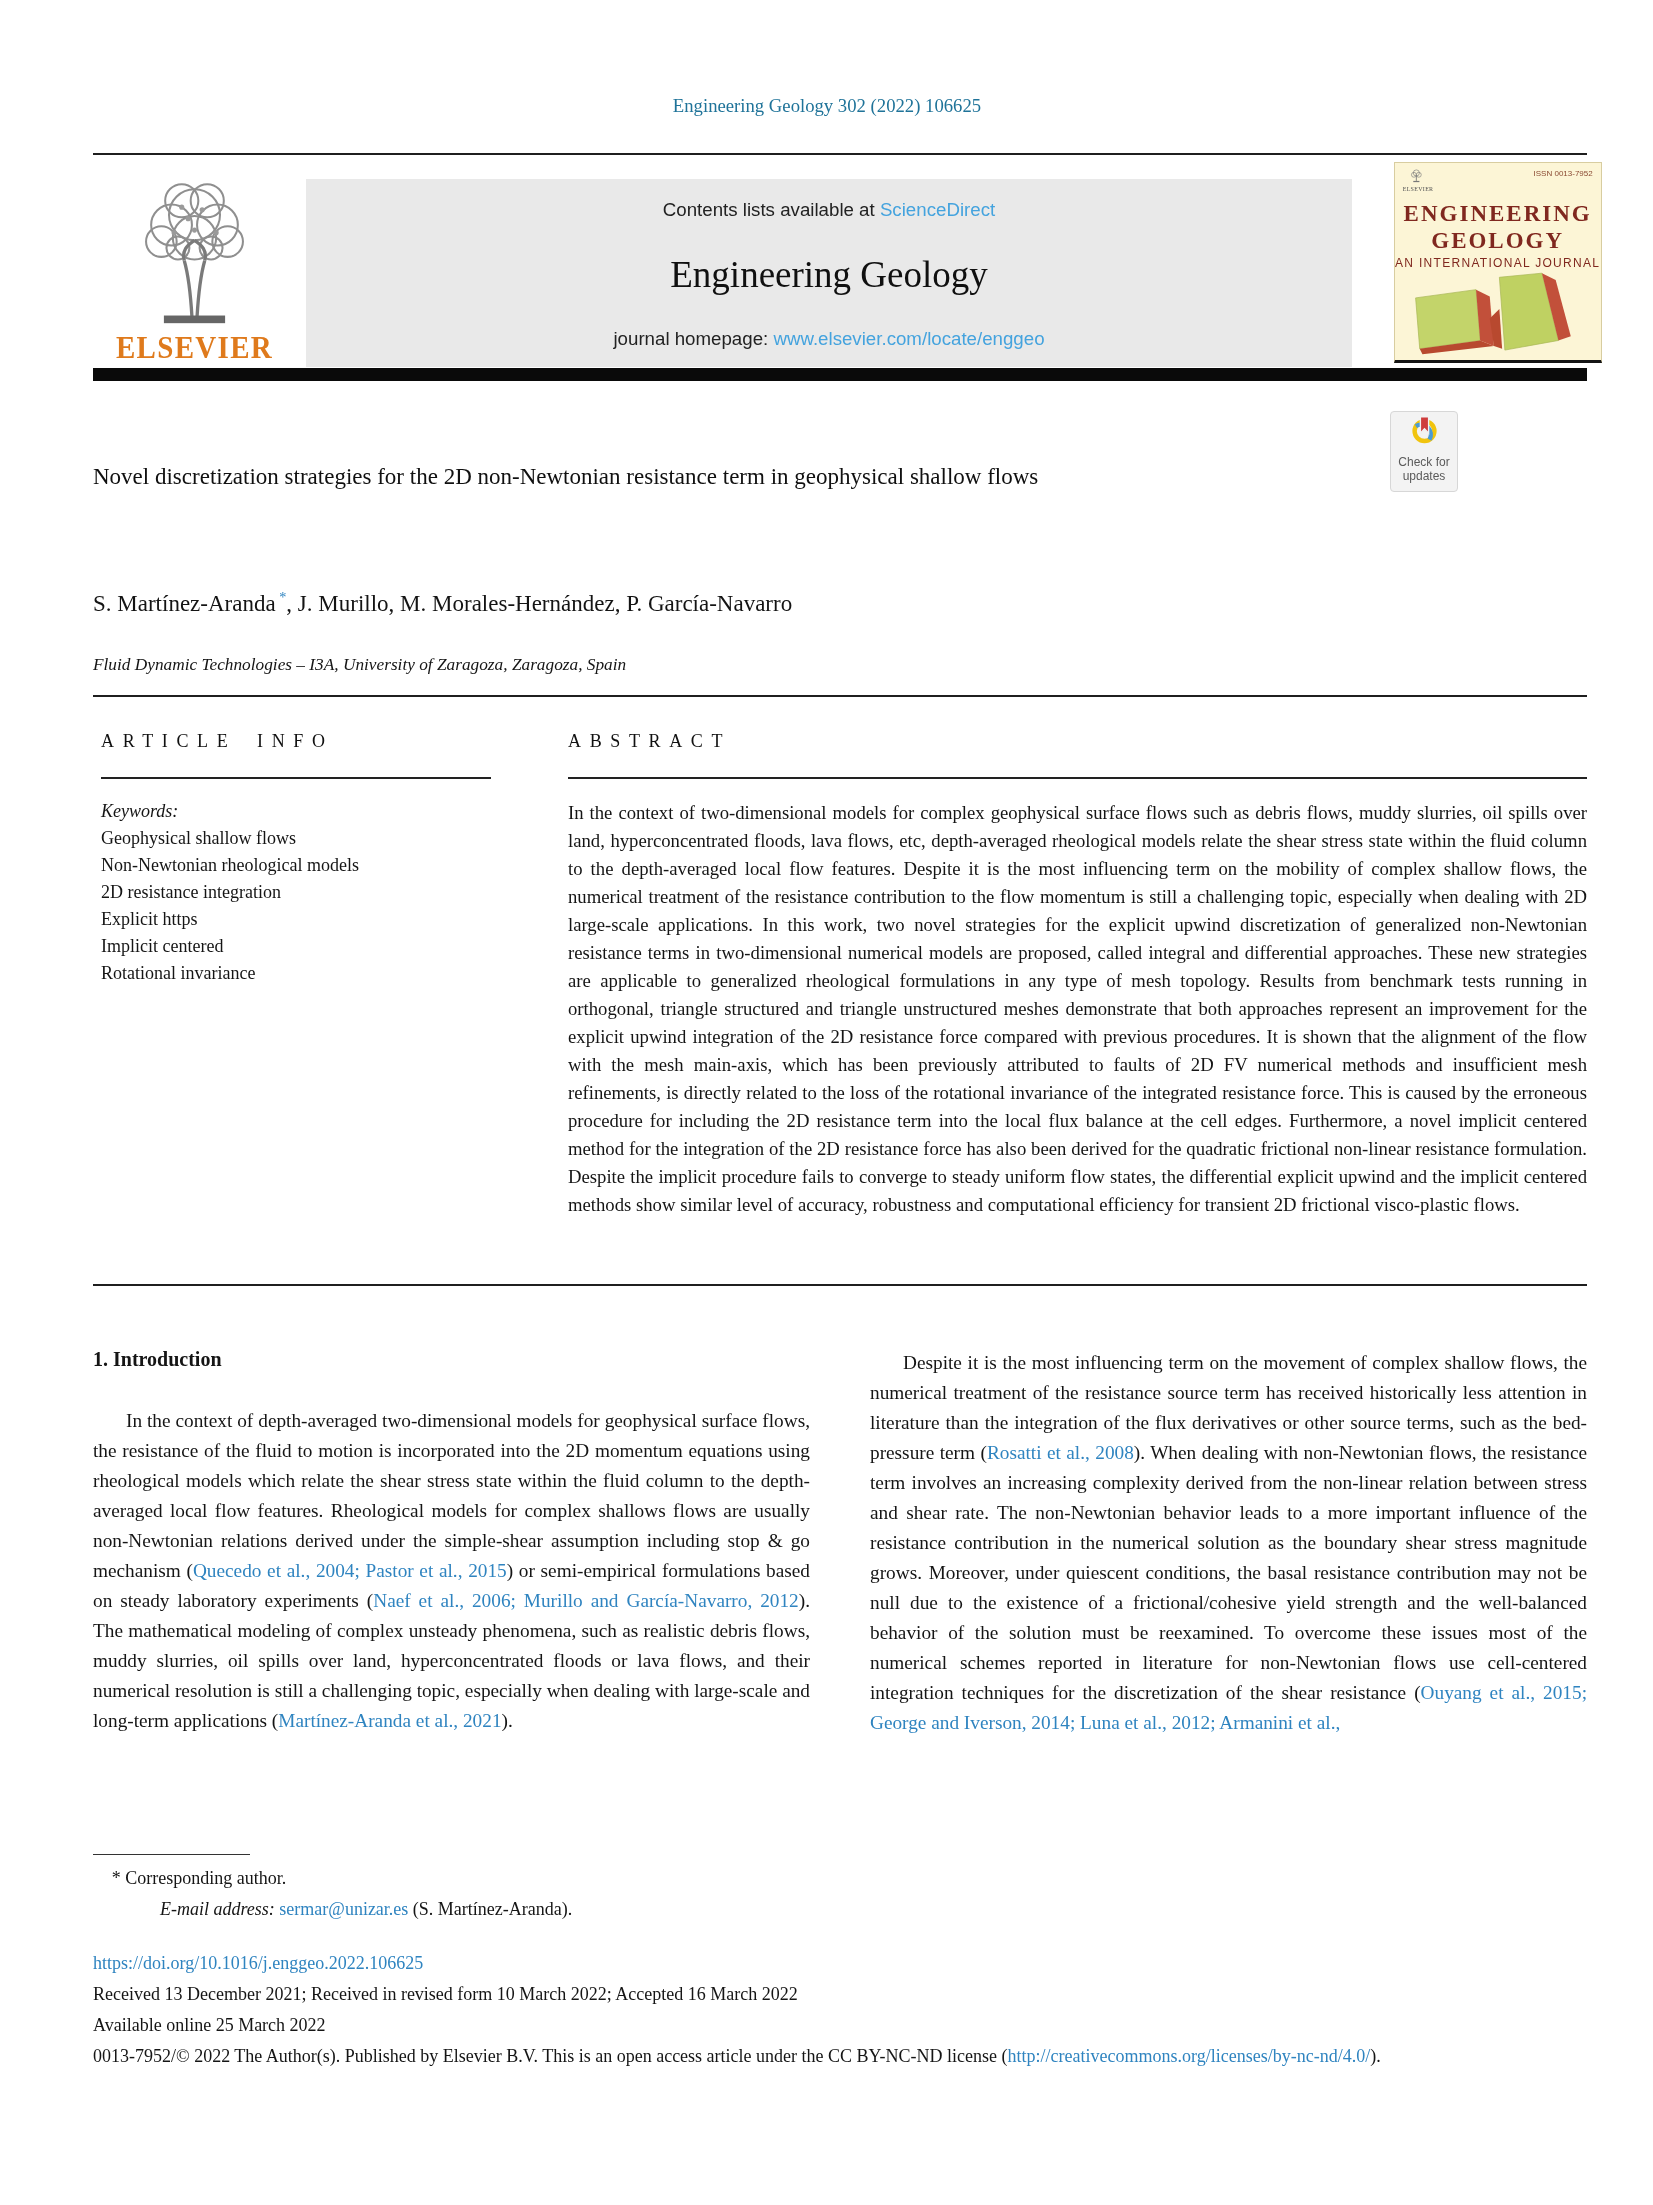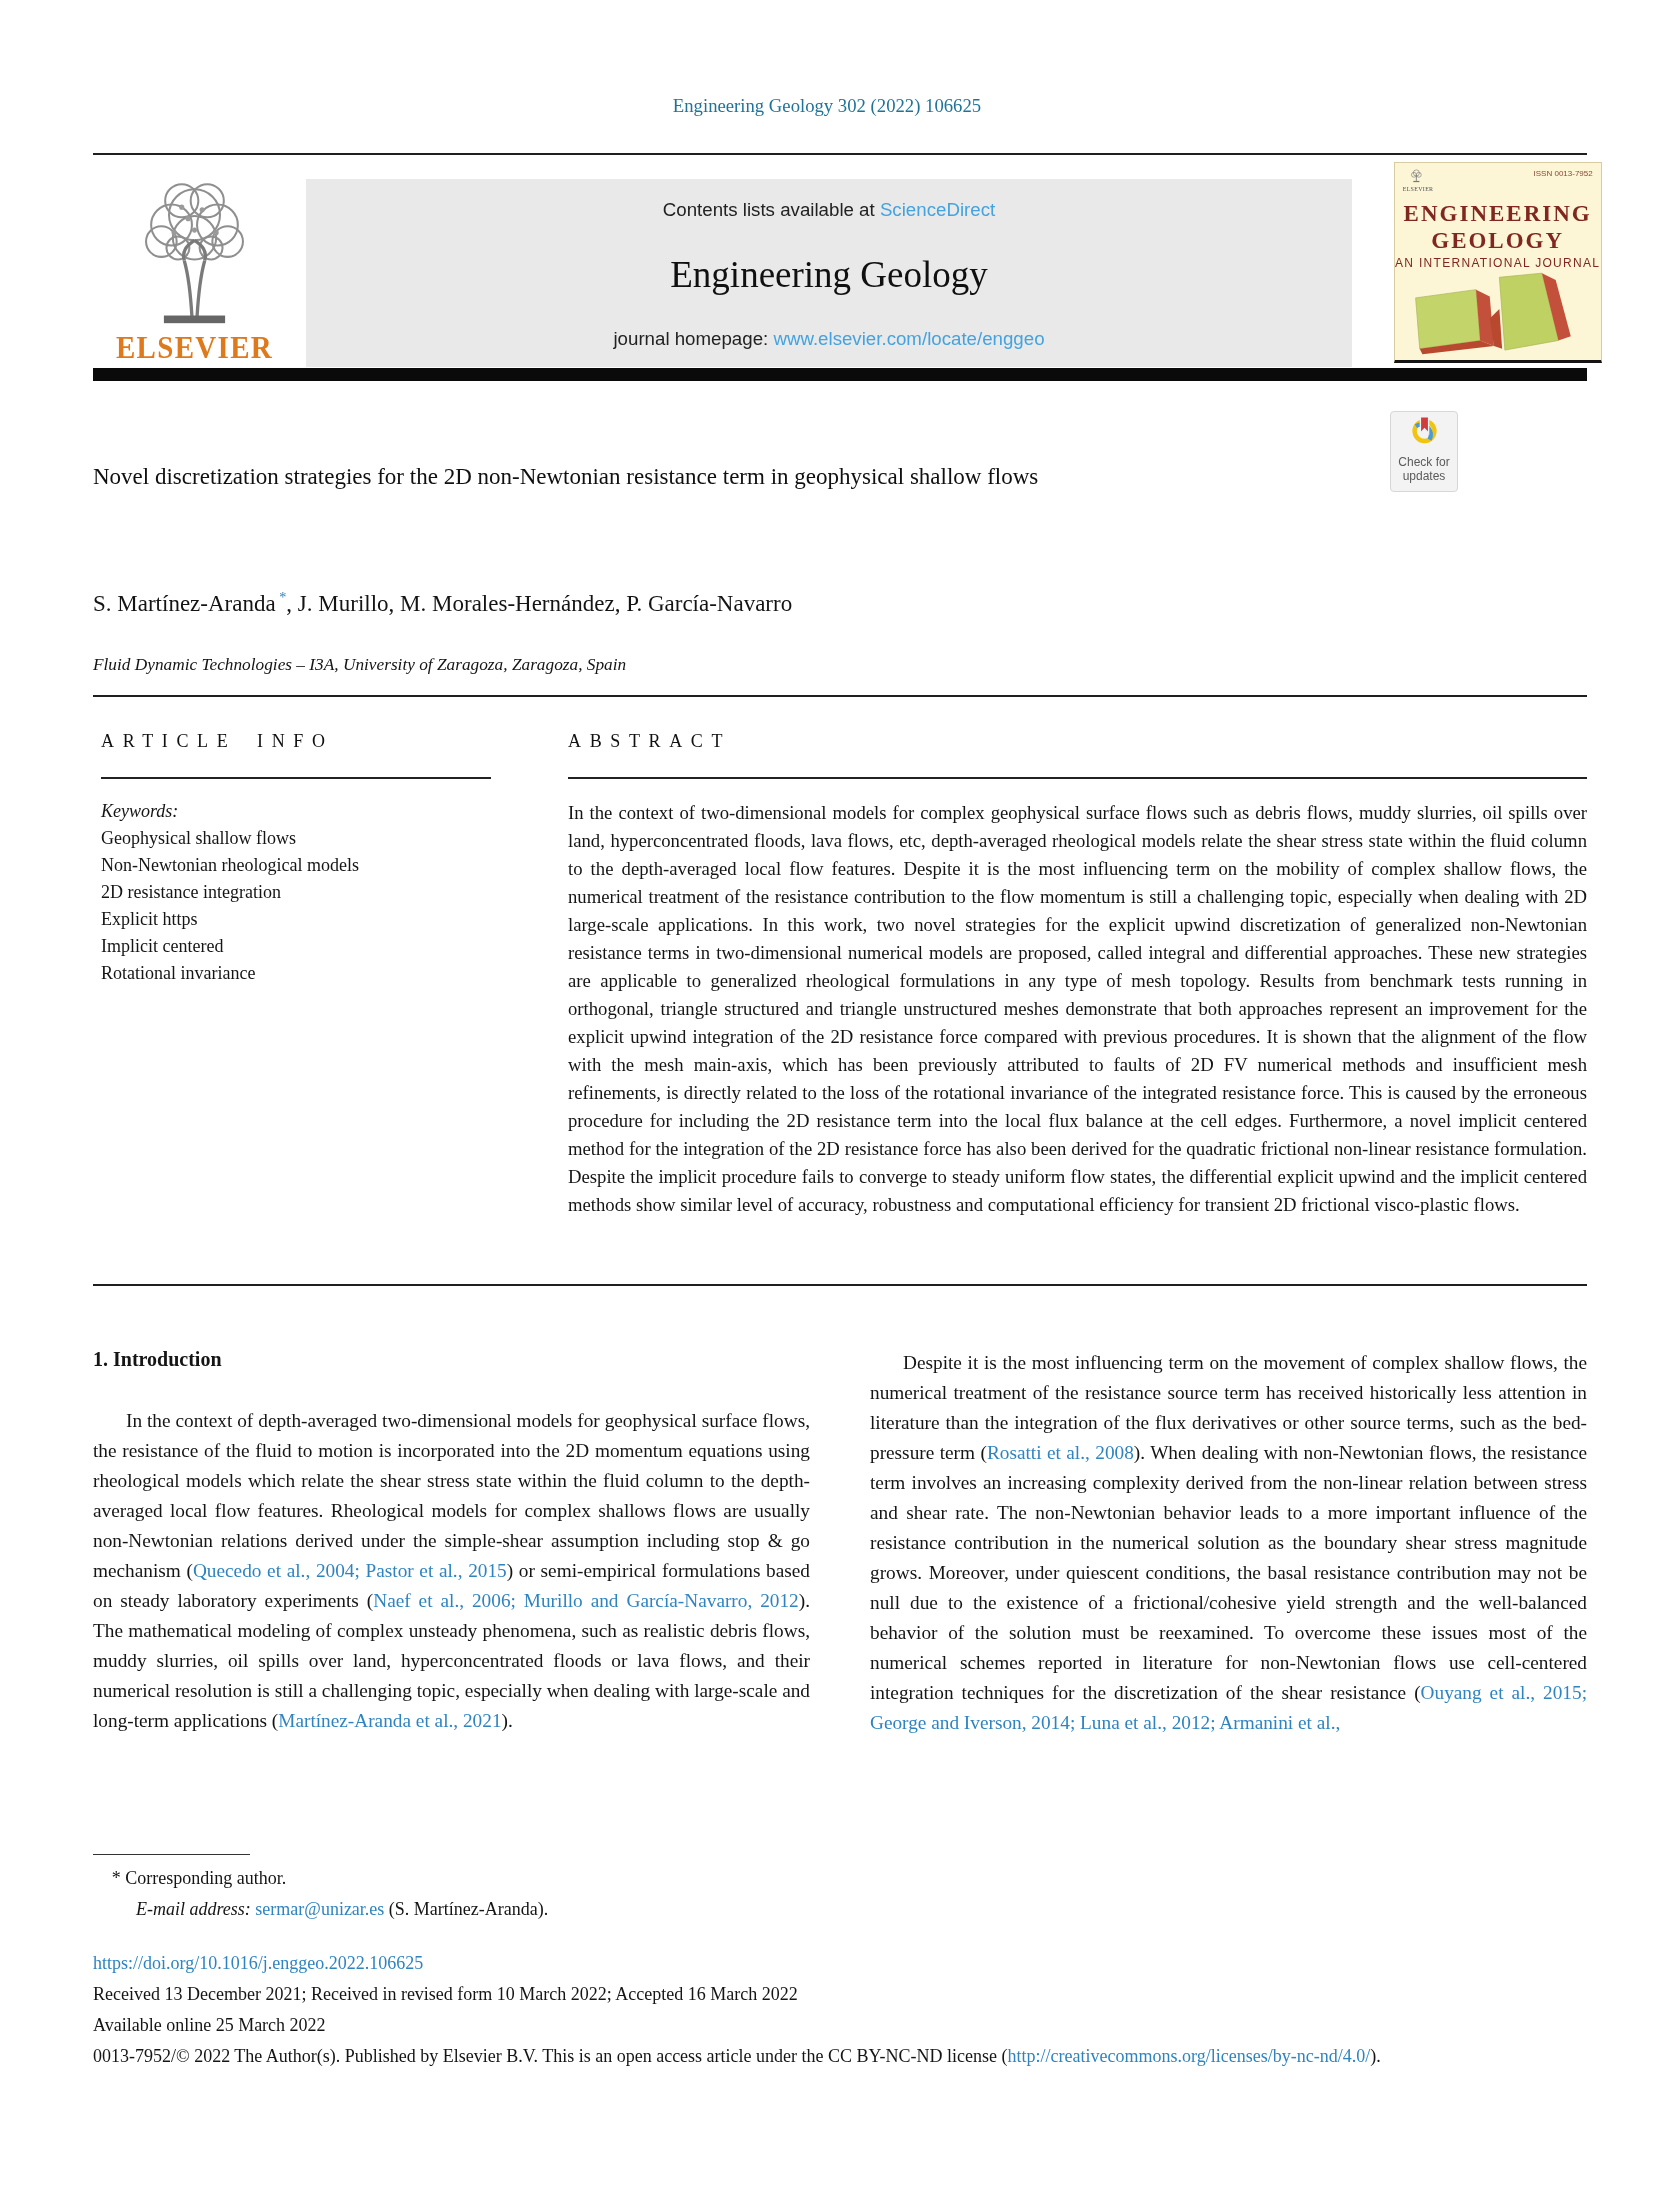--- a/index.html
+++ b/index.html
@@ -2,21 +2,21 @@
 <html style="font-size:10.7px"><head>
 <meta charset="utf-8">
 <style>
   * { margin:0; padding:0; box-sizing:border-box; }
   html,body { background:#ffffff; }
   body { width:1654px; height:2205px; font-family:"Liberation Serif", serif; color:#151515; }
   .page { position:relative; width:1654px; height:2205px; overflow:hidden; background:#fff; }
 
   .lnk  { color:#2f84c0; }
   .lnk2 { color:#44a3de; }
-  .it   { font-style:italic; }
+  .it   { font-style:italic;margin-left:24px; }
   .sup  { vertical-align:super; font-size:0.62em; }
 
   .journal-ref { position:absolute; top:95px; left:0; width:100%; text-align:center;
                  font-size:18.7px; color:#1f7399; }
 
   .rule { position:absolute; left:93px; width:1494px; border-top:2px solid #1f1f1f; }
   .rule-top { top:153px; }
   .rule-2   { top:695px; }
   .rule-3   { top:1284px; }
 

